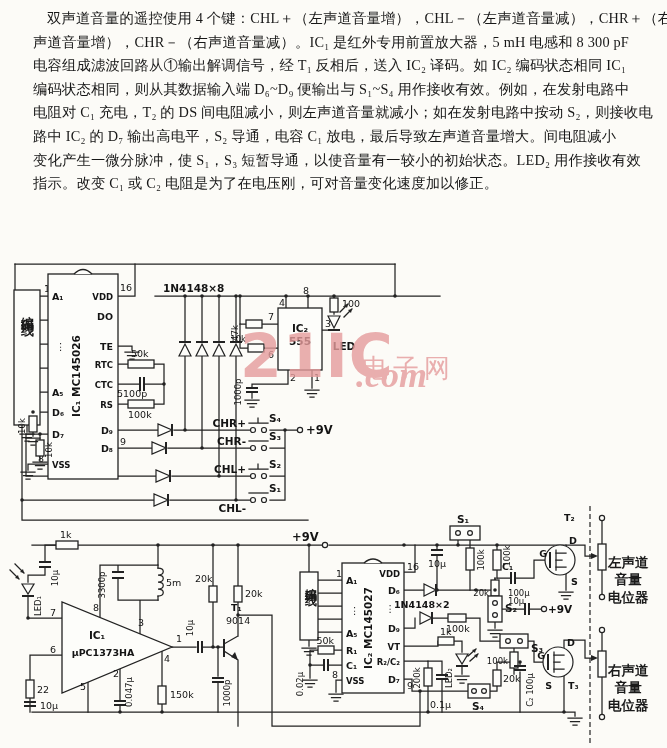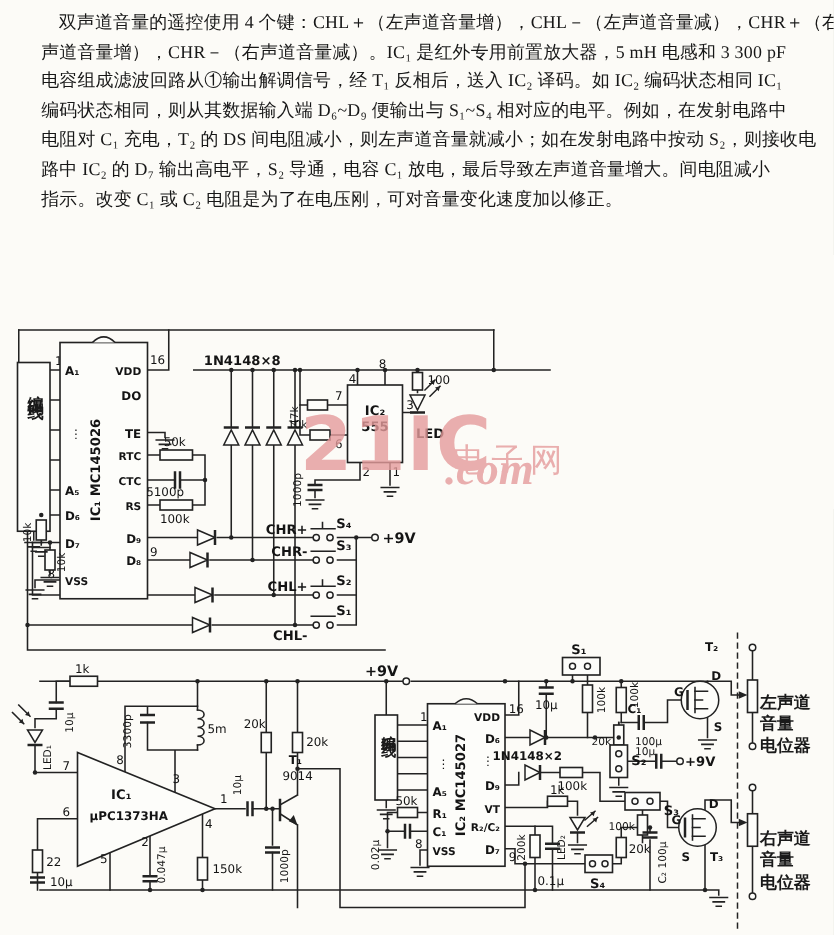--- a/index.html
+++ b/index.html
@@ -22,42 +22,43 @@
   .term{fill:#fdfdfa;stroke:#222;stroke-width:1.2;}
   .ah {fill:#222;stroke:none;}
   text{fill:#141414;}
   .t8{font-size:8.5px;}.t9{font-size:9.5px;}.t10{font-size:10.5px;}.t11{font-size:11.5px;}
   .b{font-weight:bold;}
   .mid{text-anchor:middle;}.end{text-anchor:end;}
   
   .vcjk{position:absolute;writing-mode:vertical-rl;text-orientation:upright;
         font-size:13px;font-weight:bold;letter-spacing:4px;color:#1a1a1a;}
   .potlbl{position:absolute;white-space:pre-line;font-size:13.5px;font-weight:bold;
-          line-height:1.28;color:#1a1a1a;}
+          line-height:1.28;color:#1a1a1a;text-align:center;}
   
   #watermark{position:absolute;left:240px;top:314px;width:235px;height:90px;
              color:#e59c9c;opacity:0.8;pointer-events:none;z-index:5;}
   #wm-big{position:absolute;left:0;top:12px;font-size:60px;font-weight:900;
           letter-spacing:1px;line-height:1;}
   #wm-cn{position:absolute;left:122px;top:8px;font-size:26px;font-weight:400;letter-spacing:5px;margin-top:29px;}
   #wm-com{position:absolute;left:116px;top:40px;font-size:36px;font-style:italic;
           font-weight:800;font-family:"Liberation Serif",serif;}
 </style>
 </head>
 <body>
 
 <div id="page">
 
   <div id="article">
     <div class="ln indent">双声道音量的遥控使用 4 个键：CHL＋（左声道音量增），CHL－（左声道音量减），CHR＋（右</div>
-    <div class="ln">声道音量增），CHR－（右声道音量减）。IC₁ 是红外专用前置放大器，5 mH 电感和 3 300 pF</div>
+    <div class="ln">声道音量增），CHR－（右声道音量减）。IC₁ 是红外专用前置放大器，5 mH 电感和 8 300 pF</div>
     <div class="ln">电容组成滤波回路从①输出解调信号，经 T₁ 反相后，送入 IC₂ 译码。如 IC₂ 编码状态相同 IC₁</div>
-    <div class="ln">编码状态相同，则从其数据输入端 D₆~D₉ 便输出与 S₁~S₄ 相对应的电平。例如，在发射电路中</div>
+    <div class="ln">编码状态相同，则从其数据输入端 D₆~D₉ 便输出与 S₁~S₄ 用作接收有效。例如，在发射电路中</div>
     <div class="ln">电阻对 C₁ 充电，T₂ 的 DS 间电阻减小，则左声道音量就减小；如在发射电路中按动 S₂，则接收电</div>
     <div class="ln">路中 IC₂ 的 D₇ 输出高电平，S₂ 导通，电容 C₁ 放电，最后导致左声道音量增大。间电阻减小</div>
+    <div class="ln">变化产生一微分脉冲，使 S₁，S₃ 短暂导通，以使音量有一较小的初始状态。LED₂ 用作接收有效</div>
     <div class="ln">指示。改变 C₁ 或 C₂ 电阻是为了在电压刚，可对音量变化速度加以修正。</div>
   </div>
 
   <svg width="667" height="748" viewBox="0 0 667 748">
 
     <g>
       <g>
         <path class="w" d="M15,264 H395"></path>
         <path class="w" d="M15,264 V290"></path>
         <path class="w" d="M118,296 H135 V264"></path>

